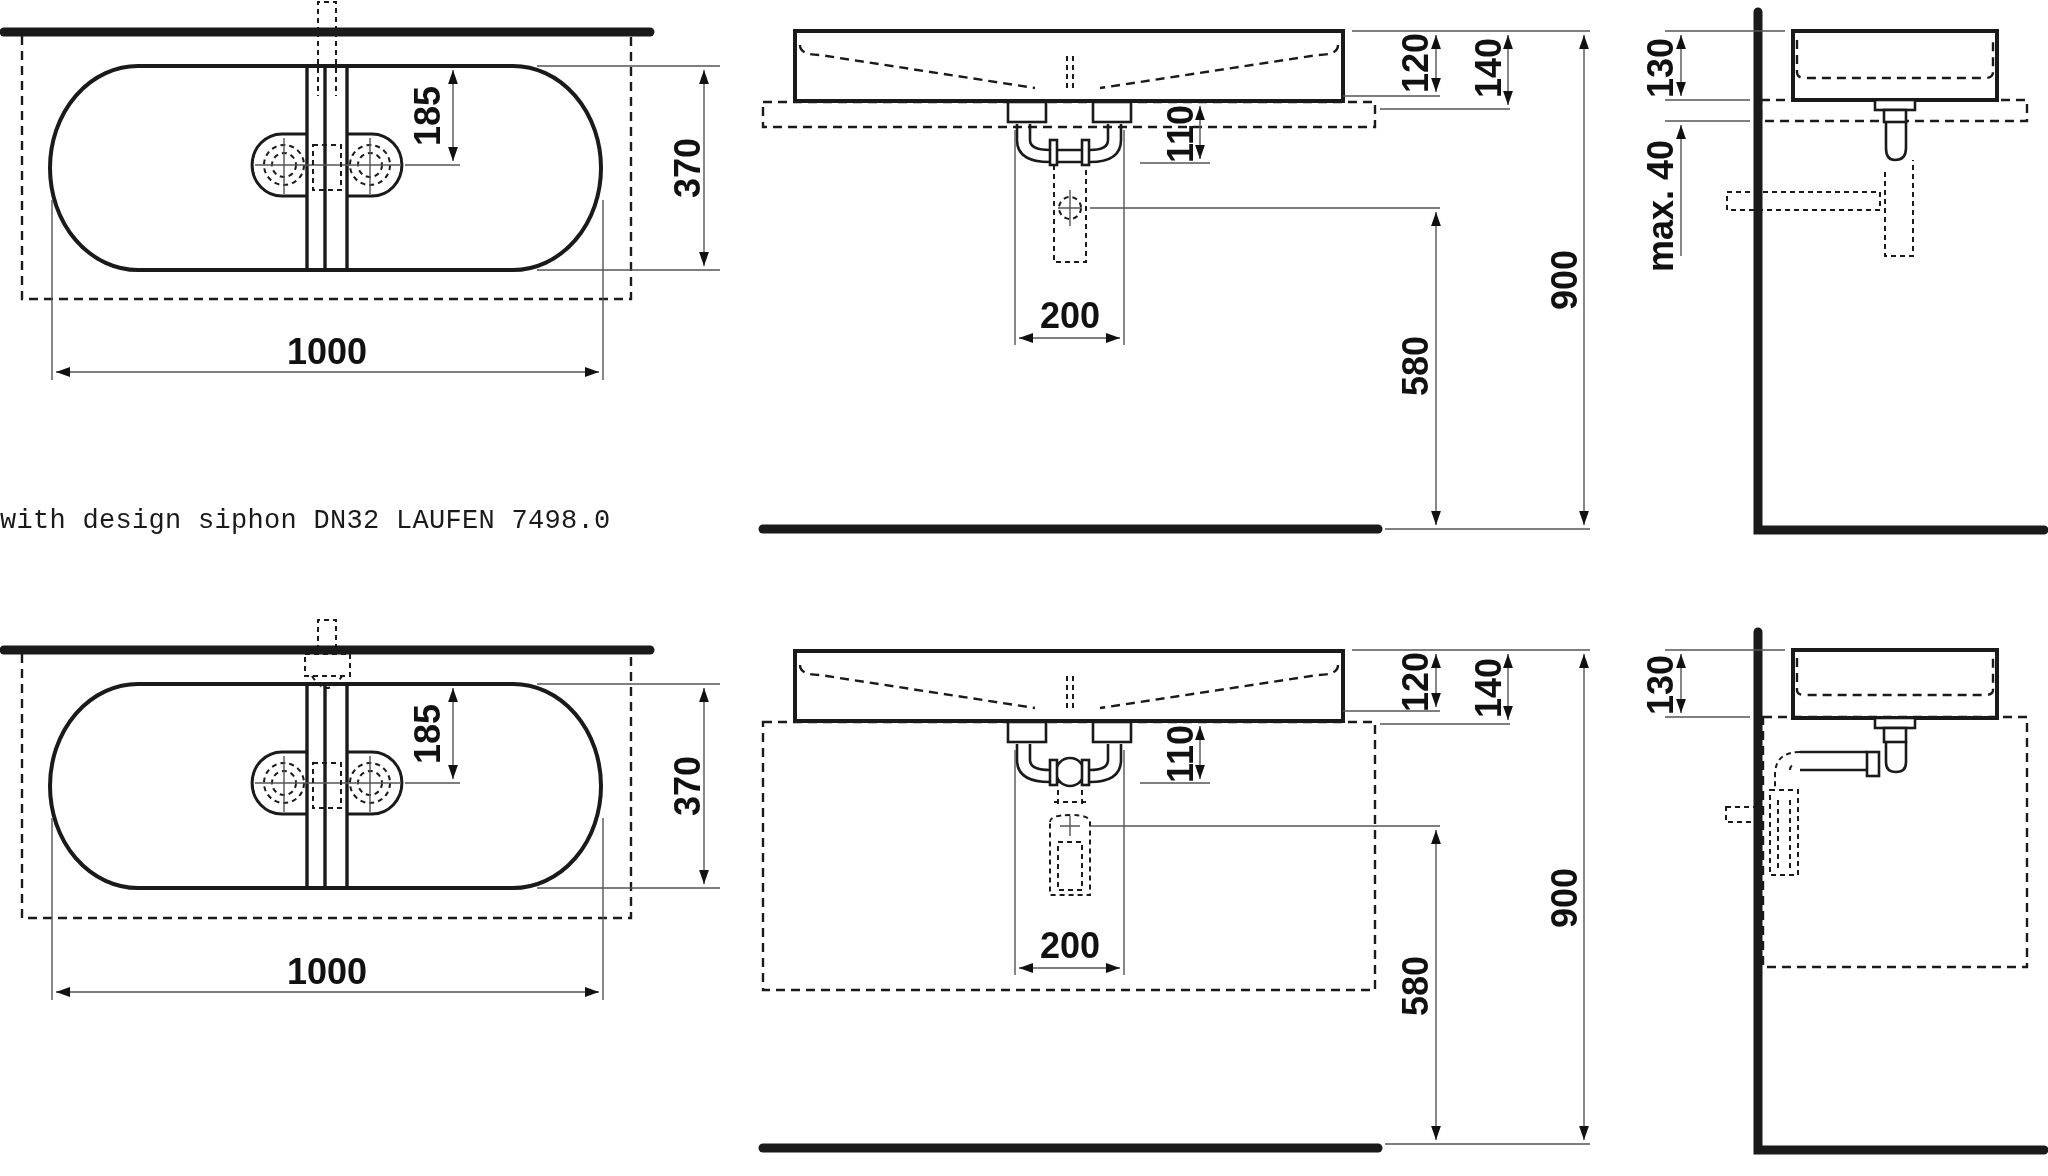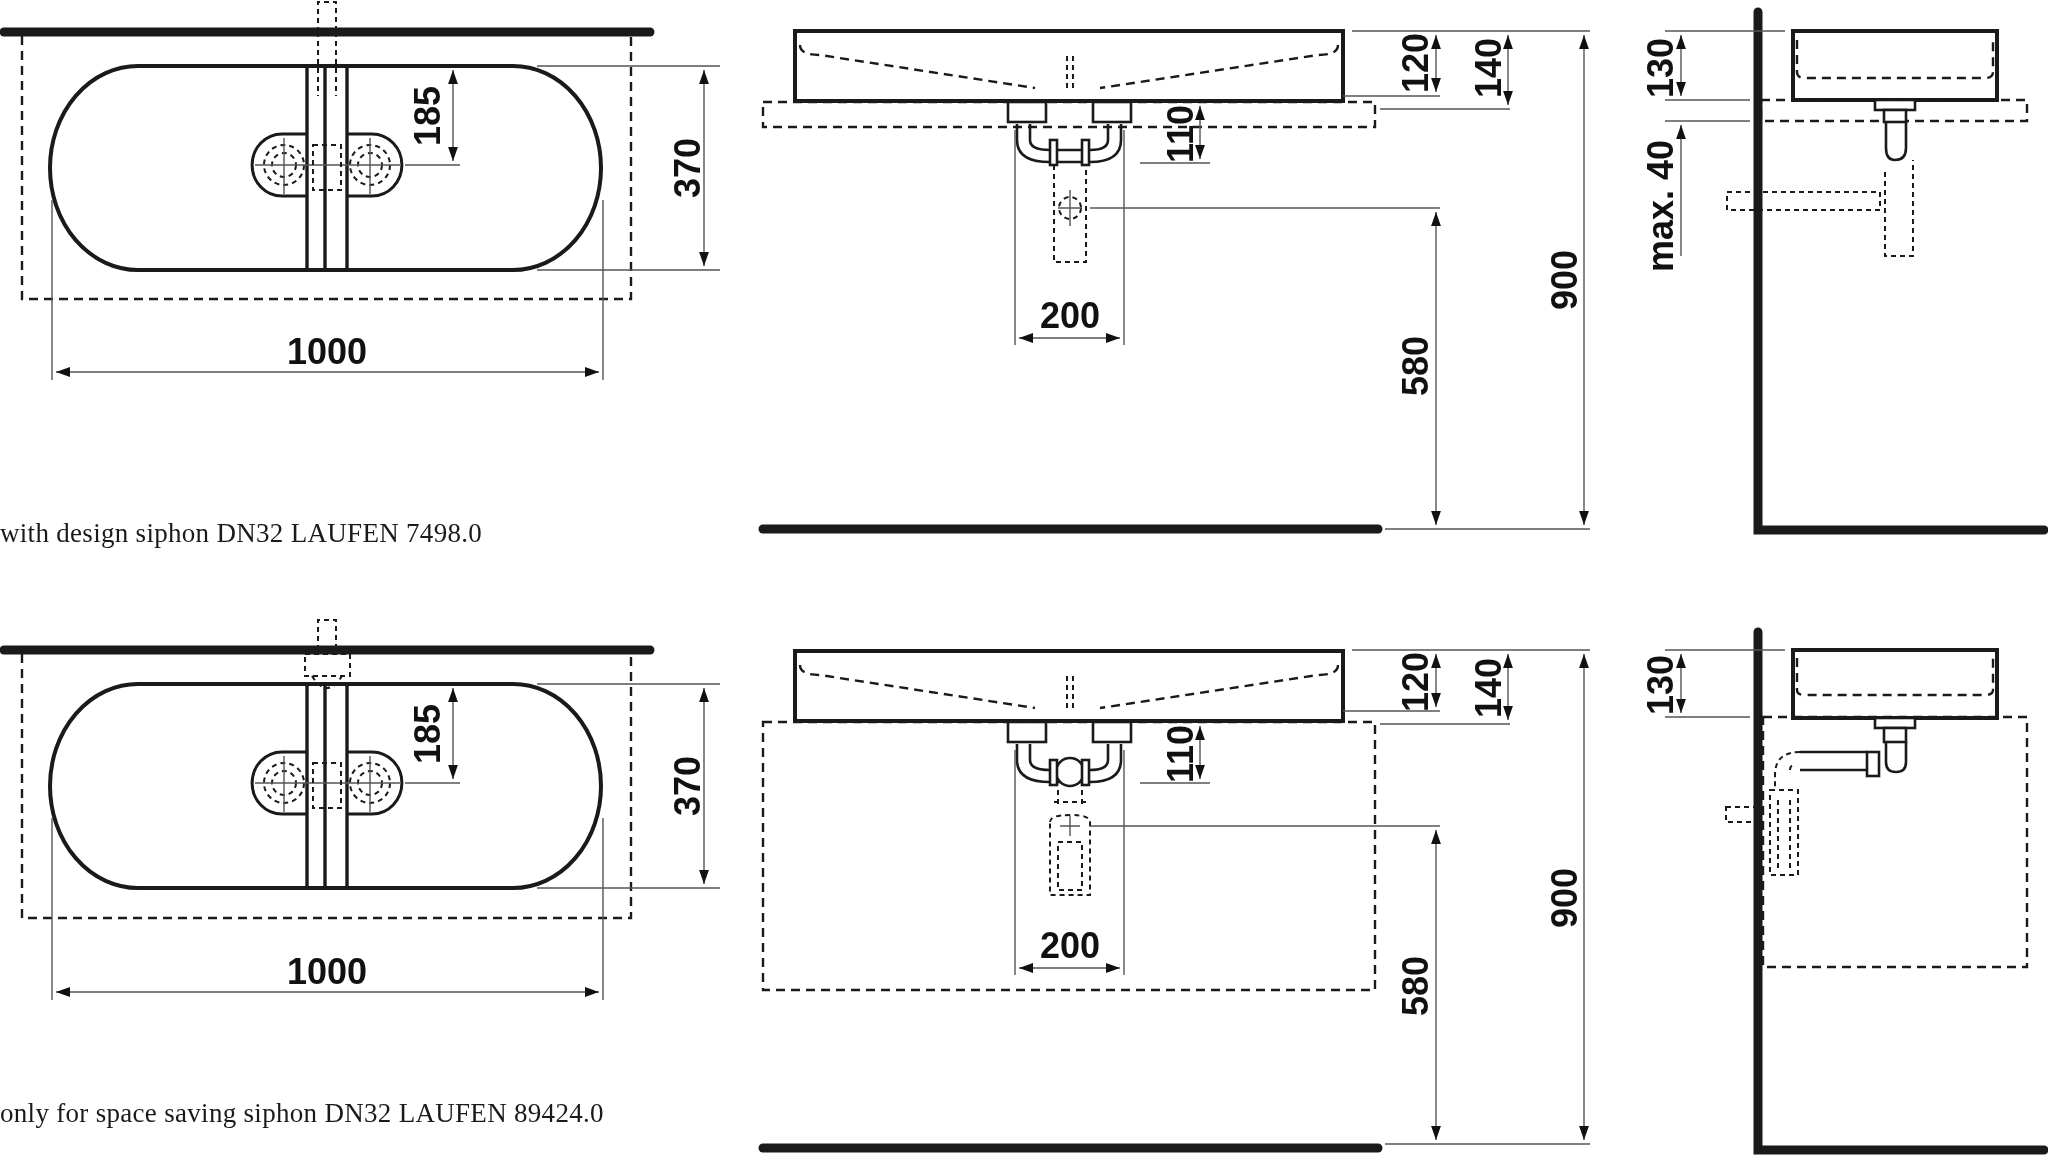--- a/index.html
+++ b/index.html
@@ -5,21 +5,21 @@
   html, body { margin: 0; padding: 0; background: #ffffff; }
   body { width: 2048px; height: 1176px; position: relative; overflow: hidden; font-family: "Liberation Sans", sans-serif; }
   svg { position: absolute; left: 0; top: 0; }
   .thick { stroke: #1a1a1a; stroke-width: 9; stroke-linecap: round; fill: none; }
   .outline { stroke: #1a1a1a; stroke-width: 4; fill: none; }
   .thin { stroke: #555; stroke-width: 1.4; fill: none; }
   .dash { stroke: #1a1a1a; stroke-width: 2.4; fill: none; stroke-dasharray: 9 6; }
   .dash-s { stroke: #1a1a1a; stroke-width: 2; fill: none; stroke-dasharray: 5 4; }
   .pipe { stroke: #1a1a1a; stroke-width: 2.6; fill: #fff; }
   .dimtext { font-family: "Liberation Sans", sans-serif; font-weight: bold; font-size: 36px; fill: #111; }
-  .caption { position: absolute; font-family: Liberation Serif, serif; font-size: 27px; color: #1a1a1a; white-space: nowrap; letter-spacing: 0.3px; margin-top: 12px; }
+  .caption { position: absolute; font-family: Liberation Mono, monospace; font-size: 27px; color: #1a1a1a; white-space: nowrap; letter-spacing: 0.3px; }
 </style>
 </head>
 <body>
 
 <svg width="2048" height="1176" viewBox="0 0 2048 1176" xmlns="http://www.w3.org/2000/svg">
   <defs>
     <marker id="arr" viewBox="0 0 10 10" refX="10" refY="5" markerWidth="14" markerHeight="14" orient="auto-start-reverse" markerUnits="userSpaceOnUse">
       <path d="M0,1.5 L10,5 L0,8.5 z" fill="#111"></path>
     </marker>
   </defs>
@@ -212,14 +212,13 @@
       <text class="dimtext" transform="translate(1673,685) rotate(-90)" text-anchor="middle">130</text>
     </g>
   </g>
 </svg>
 
 <div class="caption" style="left:0px; top:506px;">
   <div>with design siphon DN32 LAUFEN 7498.0</div>
 </div>
 
 <div class="caption" style="left:0px; top:1080px; line-height:43px;">
-  <div>only for space saving siphon DN32 LAUFEN 89424.0</div>
 </div>
 
 </body></html>

